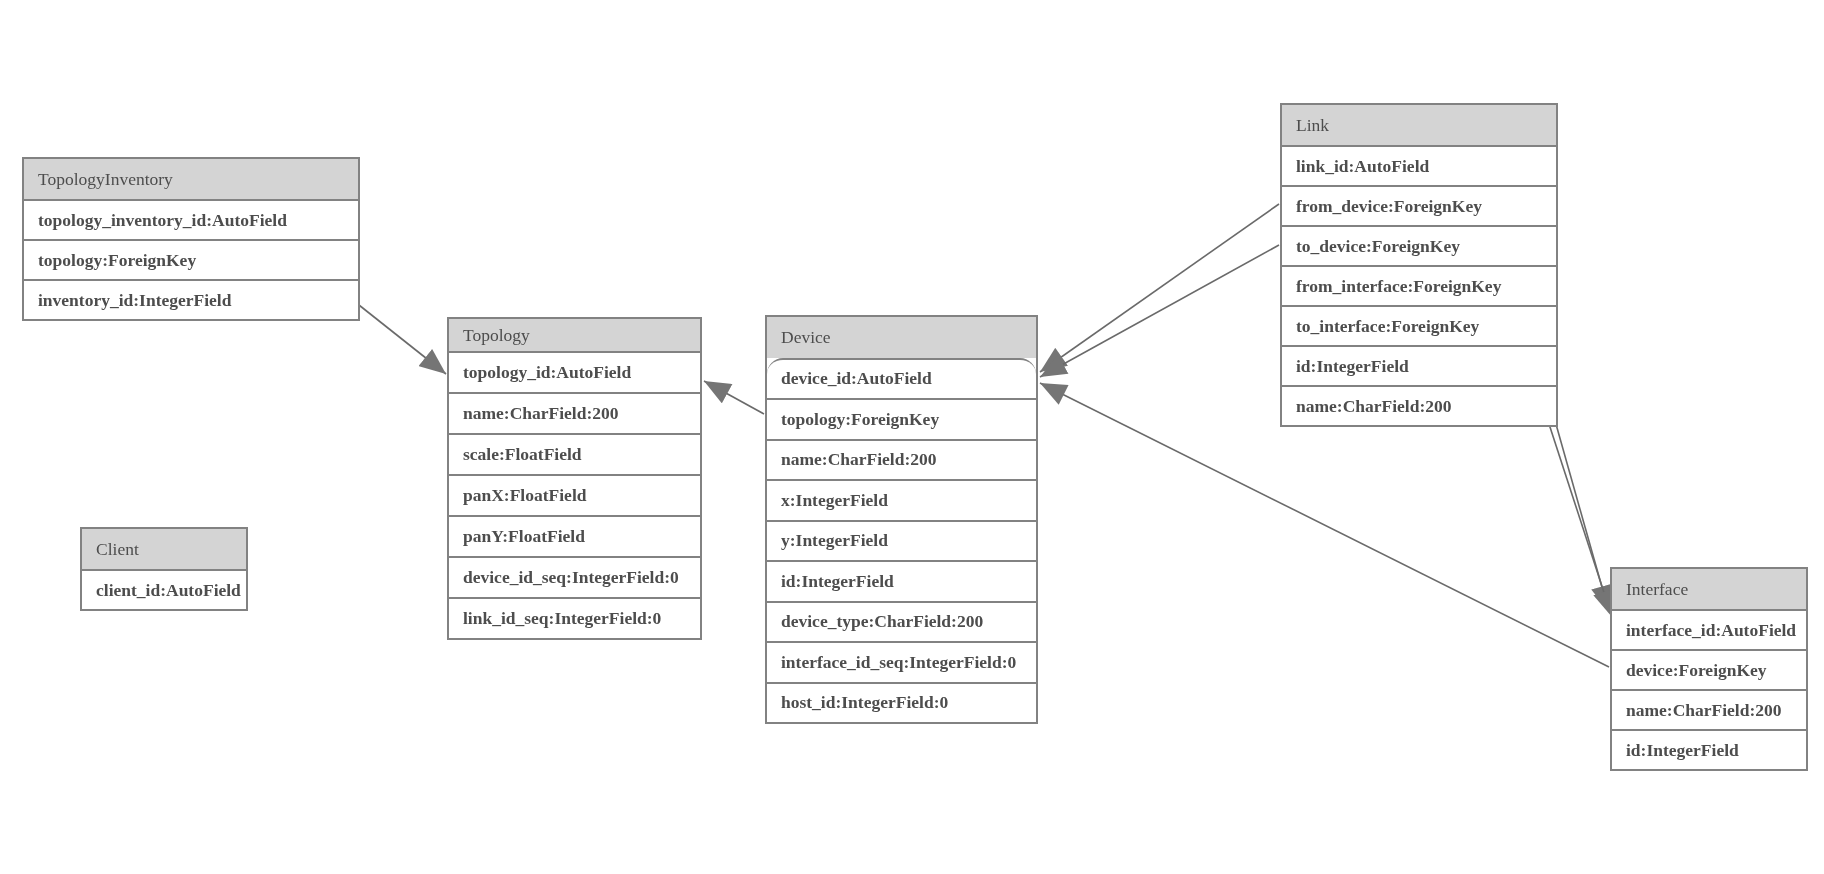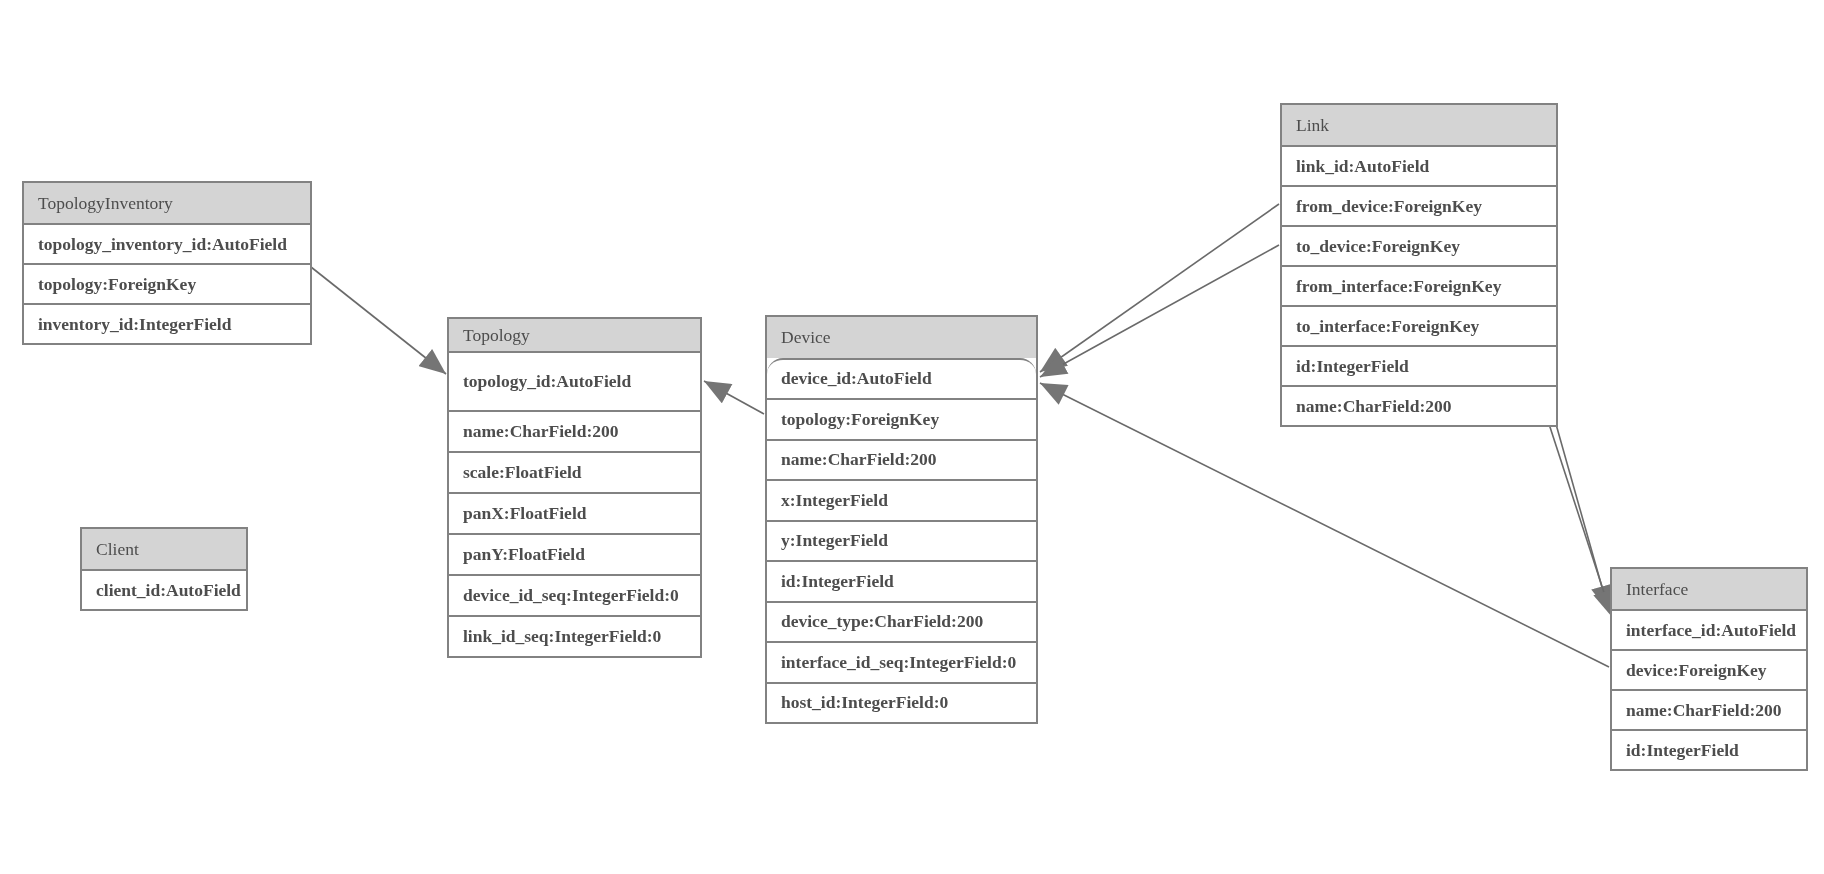--- a/index.html
+++ b/index.html
@@ -85,29 +85,29 @@
         <line x1="311" y1="267" x2="446" y2="374" stroke="#6a6a6a" stroke-width="1.6" marker-end="url(#arrowhead)"></line>
         <line x1="764" y1="414" x2="704" y2="381" stroke="#6a6a6a" stroke-width="1.6" marker-end="url(#arrowhead)"></line>
         <line x1="1279" y1="204" x2="1040" y2="372" stroke="#6a6a6a" stroke-width="1.6" marker-end="url(#arrowhead)"></line>
         <line x1="1279" y1="245" x2="1040" y2="377" stroke="#6a6a6a" stroke-width="1.6" marker-end="url(#arrowhead)"></line>
         <line x1="1609" y1="667" x2="1040" y2="383" stroke="#6a6a6a" stroke-width="1.6" marker-end="url(#arrowhead)"></line>
         <line x1="1517" y1="286" x2="1609" y2="612" stroke="#6a6a6a" stroke-width="1.6" marker-end="url(#arrowhead)"></line>
         <line x1="1517" y1="326" x2="1612" y2="617" stroke="#6a6a6a" stroke-width="1.6" marker-end="url(#arrowhead)"></line>
       </g>
   </svg>
   <div id="nodes">
-      <div class="table-node" style="left: 22px; top: 181px; width: 290px;">
+      <div class="table-node" style="left: 22px; top: 157px; width: 338px;">
         <div class="table-header" style="height: 40px;">TopologyInventory</div>
         <div class="table-row" style="height: 40px;">topology_inventory_id:AutoField</div>
         <div class="table-row" style="height: 40px;">topology:ForeignKey</div>
         <div class="table-row" style="height: 40px;">inventory_id:IntegerField</div>
       </div>
       <div class="table-node" style="left: 447px; top: 317px; width: 255px;">
         <div class="table-header" style="height: 32px;">Topology</div>
-        <div class="table-row" style="height: 59px;">topology_id:AutoField</div>
+        <div class="table-row" style="height: 41px;">topology_id:AutoField</div>
         <div class="table-row" style="height: 41px;">name:CharField:200</div>
         <div class="table-row" style="height: 41px;">scale:FloatField</div>
         <div class="table-row" style="height: 41px;">panX:FloatField</div>
         <div class="table-row" style="height: 41px;">panY:FloatField</div>
         <div class="table-row" style="height: 41px;">device_id_seq:IntegerField:0</div>
         <div class="table-row" style="height: 41px;">link_id_seq:IntegerField:0</div>
       </div>
       <div class="table-node" style="left: 80px; top: 527px; width: 168px;">
         <div class="table-header" style="height: 40px;">Client</div>
         <div class="table-row" style="height: 40px;">client_id:AutoField</div>

